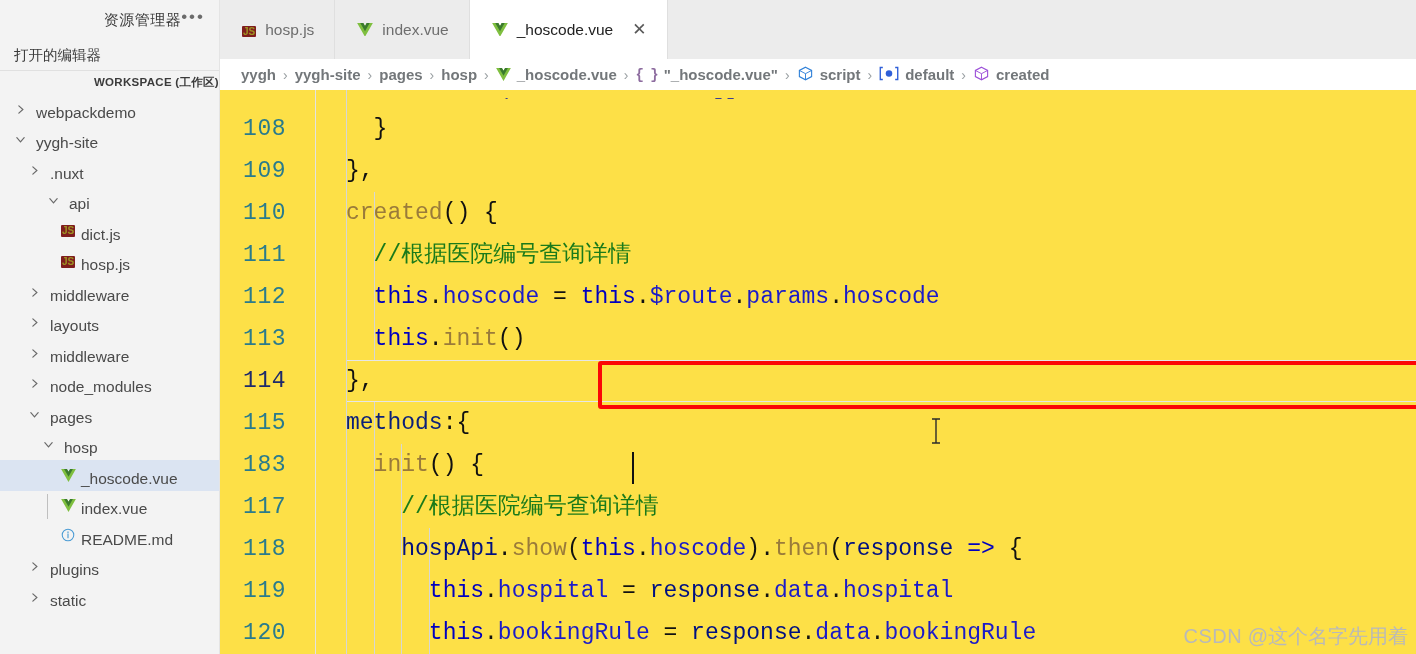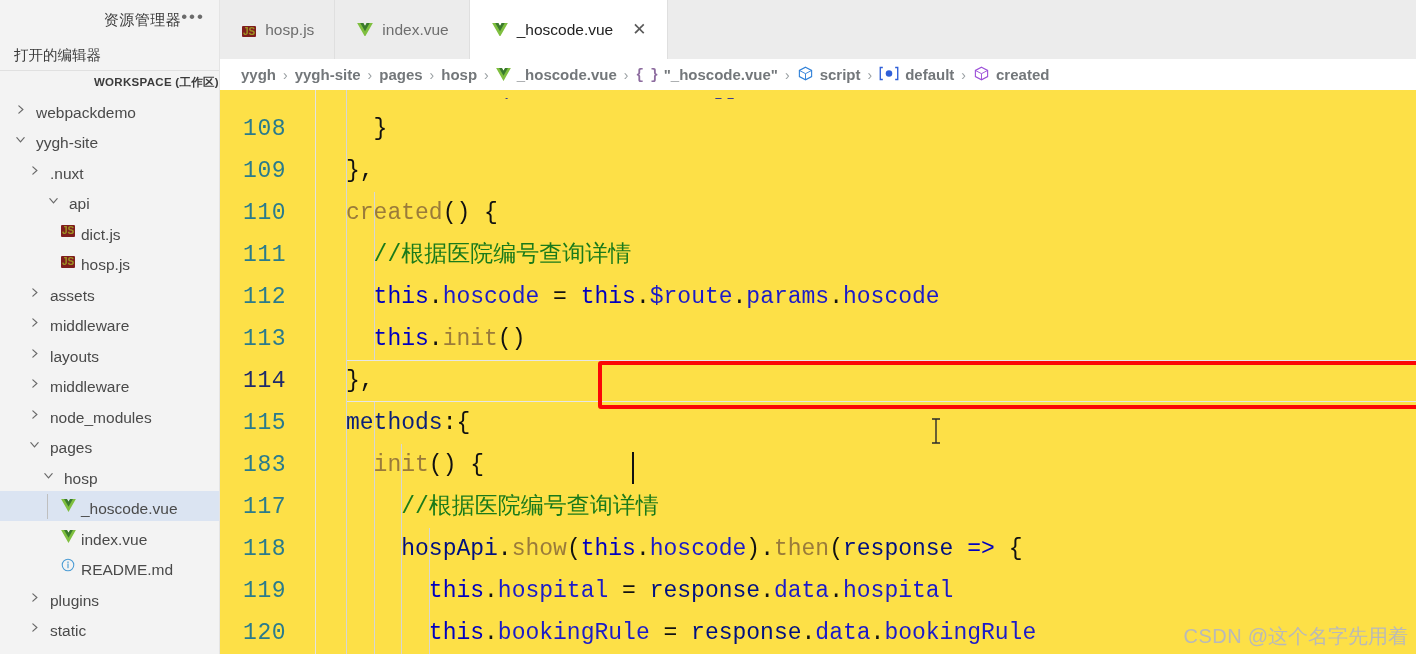--- a/index.html
+++ b/index.html
@@ -405,31 +405,20 @@
             <span class="tw-label">dict.js</span>
           </div>
         </div>
         <div class="tree-row">
           <div class="tw-indent-3" style="display:flex;align-items:center;">
             <span class="tw-chev"></span>
             <span class="tw-icon">
               <span class="js-badge">JS</span>
             </span>
             <span class="tw-label">hosp.js</span>
-          </div>
-        </div>
-        <div class="tree-row">
-          <div class="tw-indent-2" style="display:flex;align-items:center;">
-            <span class="tw-chev">
-              <svg width="11" height="11" viewBox="0 0 12 12" aria-hidden="true">
-                <path d="M4.2 2 L8.6 6 L4.2 10" stroke="#6a6a6a" stroke-width="1.3" fill="none" stroke-linecap="round"></path>
-              </svg>
-            </span>
-            <span style="width:5px;flex:0 0 5px;"></span>
-            <span class="tw-label">assets</span>
           </div>
         </div>
         <div class="tree-row">
           <div class="tw-indent-2" style="display:flex;align-items:center;">
             <span class="tw-chev">
               <svg width="11" height="11" viewBox="0 0 12 12" aria-hidden="true">
                 <path d="M4.2 2 L8.6 6 L4.2 10" stroke="#6a6a6a" stroke-width="1.3" fill="none" stroke-linecap="round"></path>
               </svg>
             </span>
             <span style="width:5px;flex:0 0 5px;"></span>

